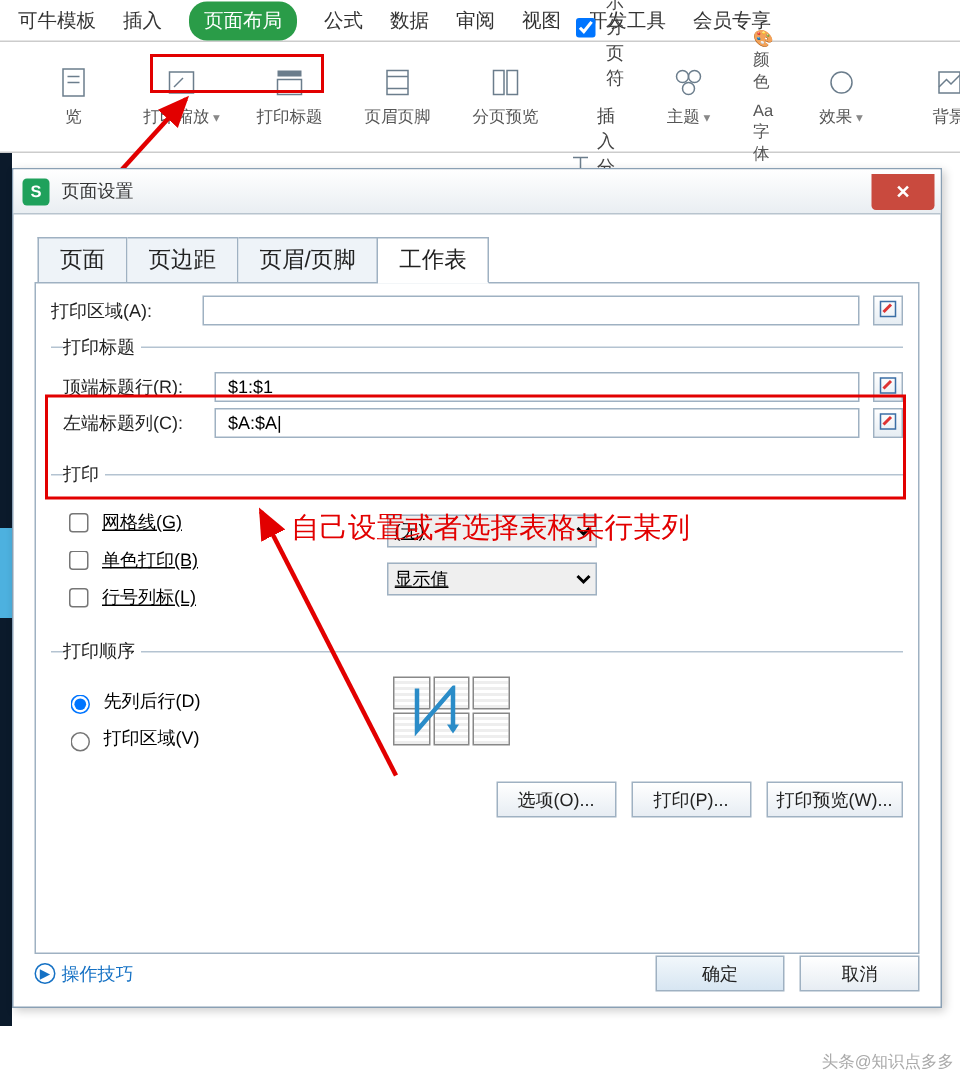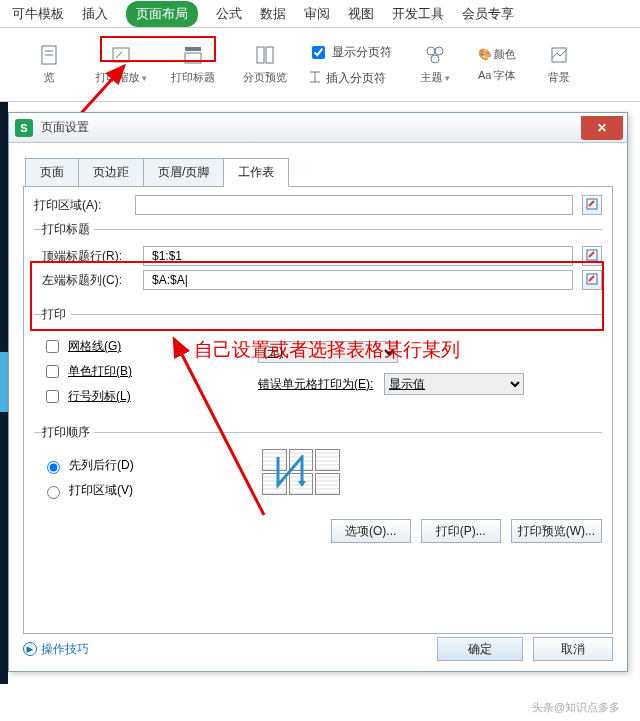--- a/index.html
+++ b/index.html
@@ -102,21 +102,21 @@
   .dlg-body { position:relative; padding: 0; height: calc(100% - 30px); }
   .dlg-tabs {
     display:flex;
     padding: 14px 0 0 16px;
     gap: 0;
   }
   .dlg-tab {
     border:1px solid #9fb1c2;
     background:#eef3f8;
     padding: 5px 14px;
-    font-size:12px;
+    font-size:15px;
     color:#222;
     cursor:pointer;
     border-bottom:none;
     position:relative;
     top:1px;
   }
   .dlg-tab + .dlg-tab { border-left:none; }
   .dlg-tab.active {
     background:#fff;
     border-bottom:1px solid #fff;
@@ -209,21 +209,21 @@
   }
   .tips-link { color:#1571c4; cursor:pointer; display:flex; align-items:center; gap:4px;}
   .tips-link .circ{
     width:14px;height:14px;border:1px solid #1571c4;border-radius:50%;
     display:flex;align-items:center;justify-content:center;font-size:9px;color:#1571c4;
   }
   .dlg-footer .spacer{flex:1;}
   .btn.primary{ background:linear-gradient(180deg,#f2f7fb,#d7e6f2); min-width:86px;}
 
   .watermark{
-    position:absolute; bottom:6px; right:20px; font-size:11px; color:#aaa;
+    position:absolute; bottom:6px; right:4px; font-size:11px; color:#aaa;
   }
 
   .left-strip{
     position:absolute; left:0; top:102px; width:8px; height:582px;
     background:#0b1a2b;
   }
   .left-strip::before{
     content:""; position:absolute; top:250px; left:0; width:8px; height:60px; background:#4db1df;
   }
 
@@ -278,20 +278,30 @@
      <span class="lbl dd">打印缩放</span>
   </div>
   <div class="rib-item">
      <span class="ic">
         <svg width="20" height="20">
           <rect x="2" y="2" width="16" height="4" fill="#6b7d8c"></rect>
           <rect x="2" y="8" width="16" height="10" fill="none" stroke="#6b7d8c"></rect>
         </svg>
      </span>
      <span class="lbl">打印标题</span>
+  </div>
+  <div class="rib-item">
+     <span class="ic">
+        <svg width="20" height="20">
+          <rect x="3" y="2" width="14" height="16" fill="none" stroke="#6b7d8c"></rect>
+          <line x1="3" y1="6" x2="17" y2="6" stroke="#6b7d8c"></line>
+          <line x1="3" y1="14" x2="17" y2="14" stroke="#6b7d8c"></line>
+        </svg>
+     </span>
+     <span class="lbl">页眉页脚</span>
   </div>
   <div class="rib-item">
      <span class="ic">
         <svg width="20" height="20">
           <rect x="2" y="2" width="7" height="16" fill="none" stroke="#6b7d8c"></rect>
           <rect x="11" y="2" width="7" height="16" fill="none" stroke="#6b7d8c"></rect>
         </svg>
      </span>
      <span class="lbl">分页预览</span>
   </div>
@@ -315,20 +325,28 @@
           <circle cx="6" cy="6" r="4" fill="none" stroke="#6b7d8c"></circle>
           <circle cx="14" cy="6" r="4" fill="none" stroke="#6b7d8c"></circle>
           <circle cx="10" cy="14" r="4" fill="none" stroke="#6b7d8c"></circle>
         </svg>
      </span>
      <span class="lbl dd">主题</span>
   </div>
   <div style="display:flex;flex-direction:column;gap:6px;font-size:11px;color:#555">
     <span class="dd" style="cursor:pointer"><span style="margin-right:2px">🎨</span><span>颜色</span></span>
     <span class="dd" style="cursor:pointer"><span style="margin-right:2px">Aa</span><span>字体</span></span>
+  </div>
+  <div class="rib-item">
+     <span class="ic">
+       <svg width="18" height="18">
+          <circle cx="9" cy="9" r="7" fill="none" stroke="#6b7d8c"></circle>
+        </svg>
+     </span>
+     <span class="lbl dd">效果</span>
   </div>
   <div class="rib-item">
      <span class="ic">
        <svg width="18" height="18">
           <rect x="2" y="2" width="14" height="14" fill="none" stroke="#6b7d8c"></rect>
           <path d="M2 12 L7 7 L10 10 L16 4" stroke="#6b7d8c" fill="none"></path>
         </svg>
      </span>
      <span class="lbl">背景</span>
   </div>
@@ -433,21 +451,20 @@
               <span>行号列标(L)</span>
             </div>
           </div>
           <div class="right">
             <div class="sel-row">
               <select>
                 <option>(无)</option>
               </select>
             </div>
             <div class="sel-row">
-              <span class="sel-lab">错误单元格打印为(E):</span>
               <select>
                 <option>显示值</option>
               </select>
             </div>
           </div>
         </div>
       </fieldset>
 
       <fieldset class="group">
         <legend>打印顺序</legend>

